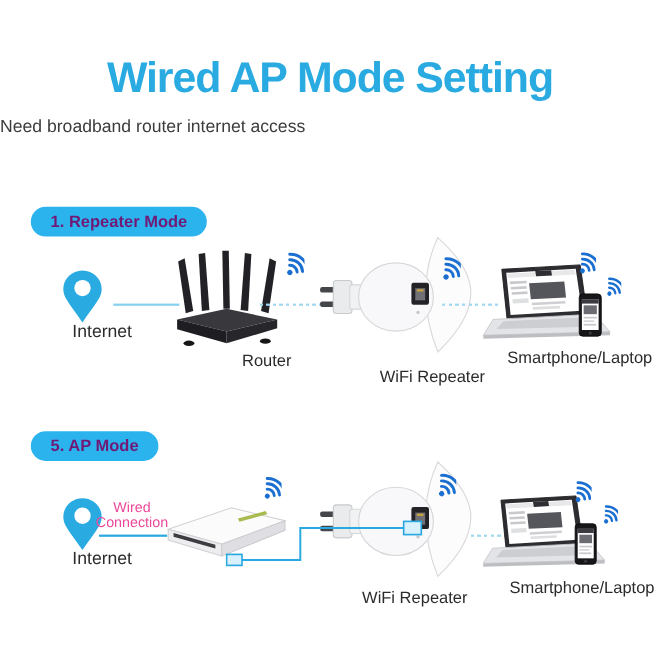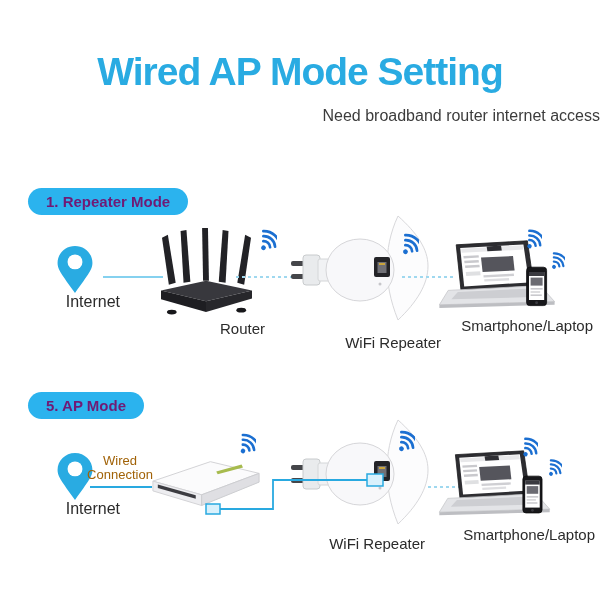--- a/index.html
+++ b/index.html
@@ -6,33 +6,33 @@
   #stage{
     position:relative;width:600px;height:600px;background:#ffffff;
     font-family:"Liberation Sans","DejaVu Sans",sans-serif;overflow:hidden;padding-left:32px;
   }
   .abs{position:absolute;}
   .title{
     width:600px;text-align:center;color:#29abe2;font-weight:bold;
     font-size:39px;letter-spacing:-1px;
   }
   .subtitle{
-    width:600px;text-align:right;color:#3c3c3c;font-size:16px;
+    width:600px;text-align:left;color:#3c3c3c;font-size:16px;
   }
   .badge{
     background:#2bb3ee;color:#701a75;font-weight:bold;font-size:15px;
     height:27px;line-height:27px;padding:0 18px;border-radius:14px;
     display:inline-block;white-space:nowrap;
   }
   .node-label{
     color:#2b2b2b;font-size:15px;text-align:right;white-space:nowrap;
   }
   .internet-label{font-size:16px;}
   .wired-label{
-    color:#a16207;font-size:13px;line-height:1.1;text-align:center;
+    color:#ec4899;font-size:13px;line-height:1.1;text-align:center;
   }
   .line-solid-light{height:2px;background:#85d1ef;}
   .line-solid-blue{height:2px;background:#29a9e0;}
   .line-dashed{
     height:2px;
     background:repeating-linear-gradient(90deg,#9fd8ef 0 3px,transparent 3px 6px);
   }
   svg{display:block;}
 </style>
 </head>

